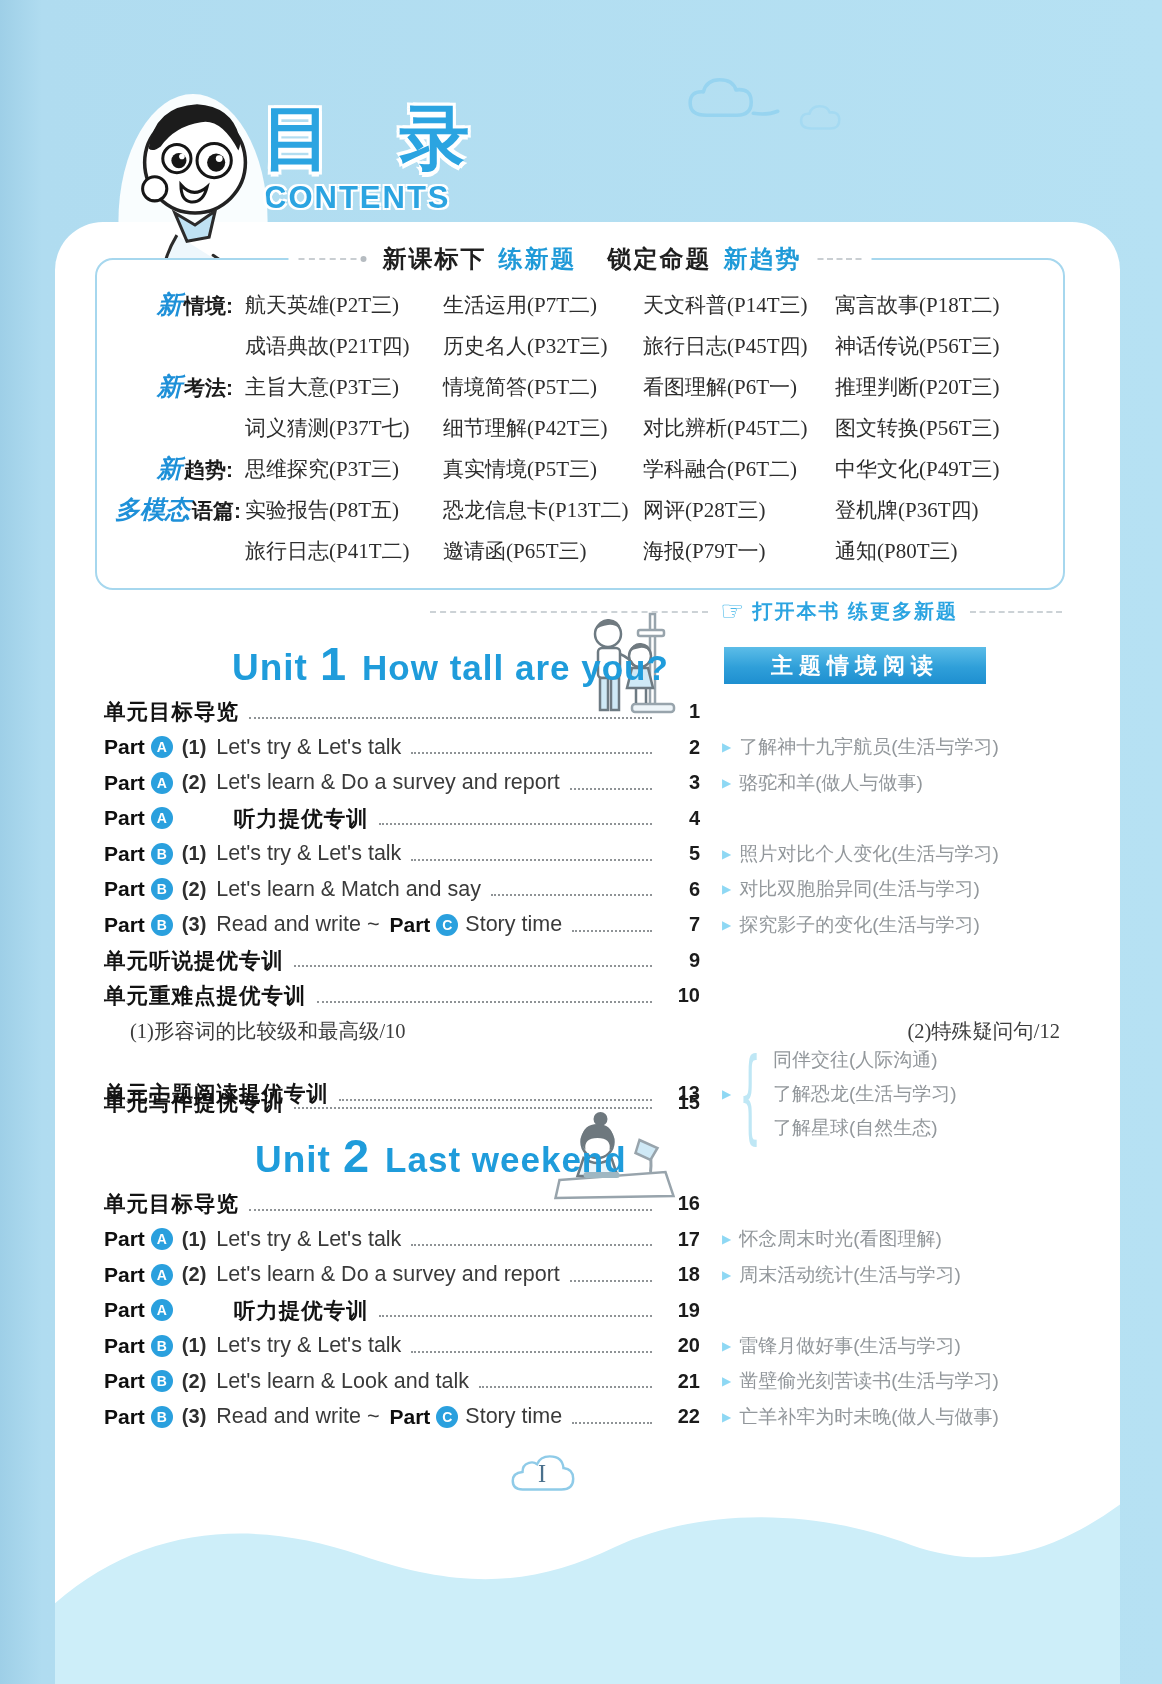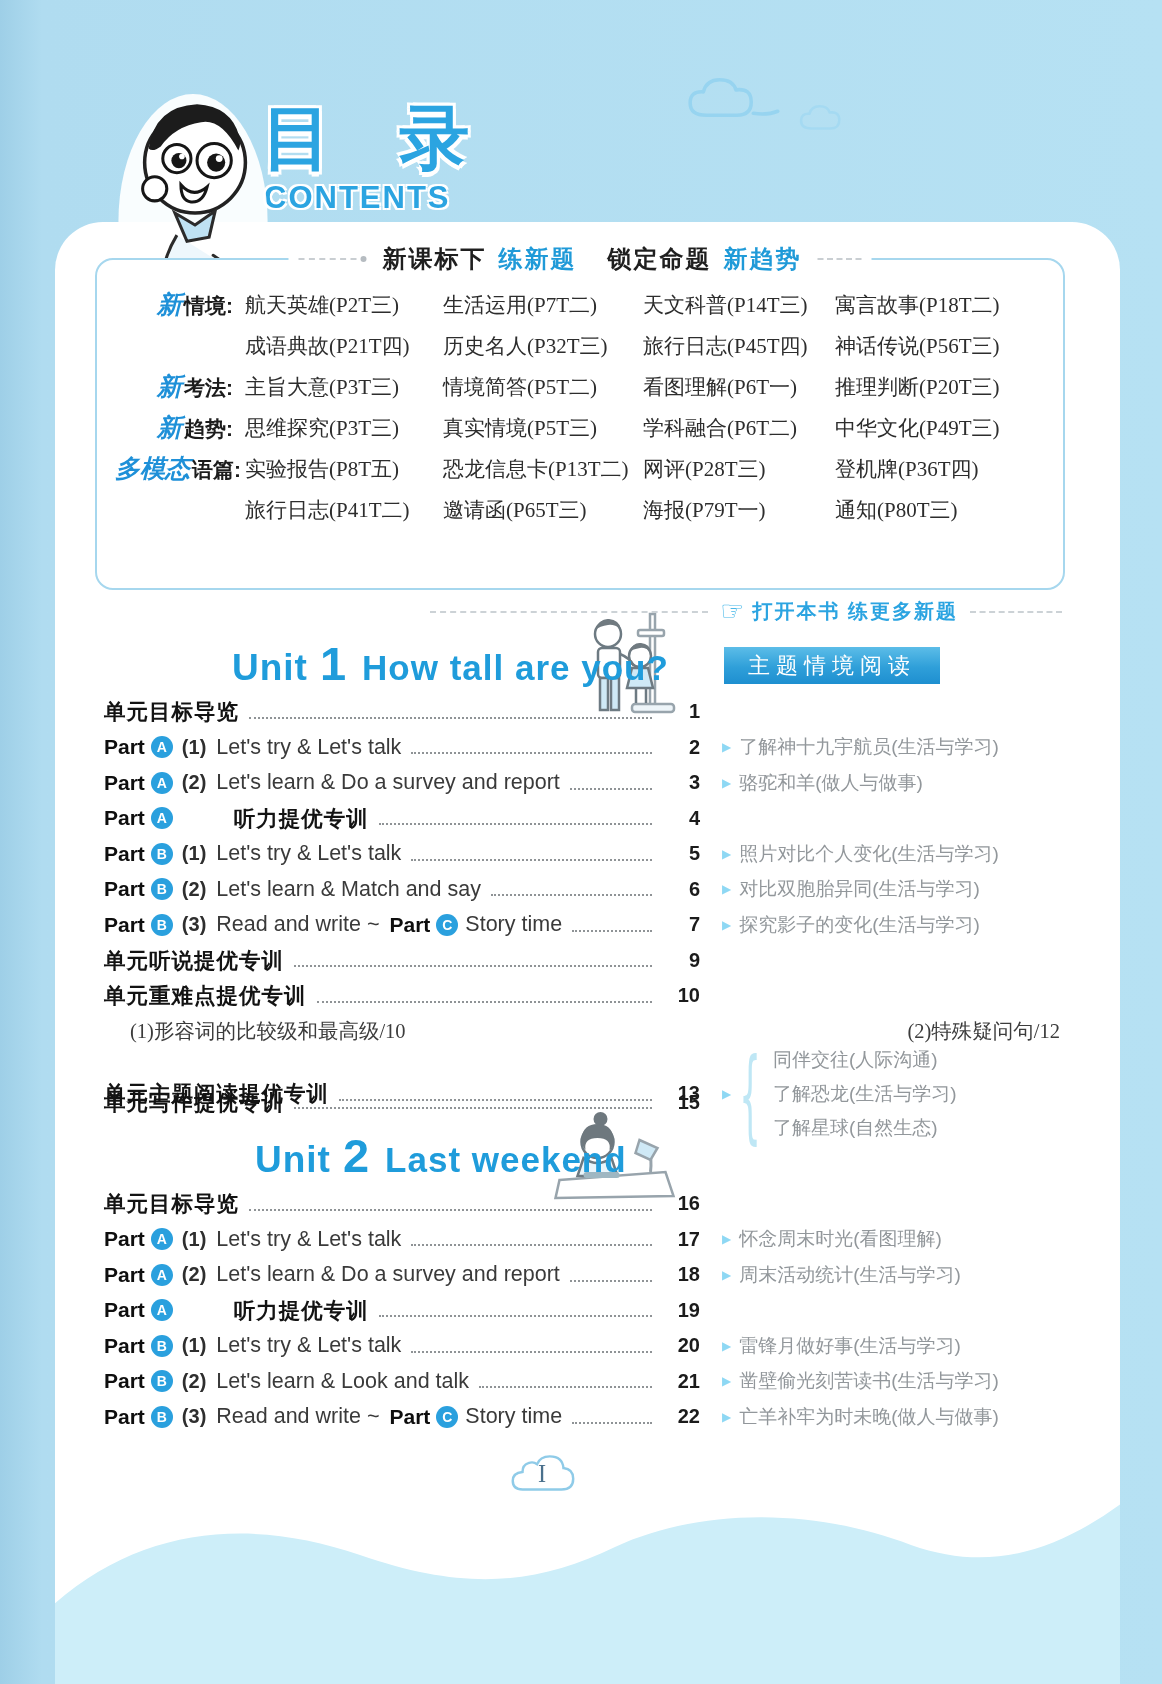--- a/index.html
+++ b/index.html
@@ -42,24 +42,24 @@
   .fn-dash.left{flex:1;margin-right:12px;}
   .fn-dash.right{width:92px;margin-left:12px;}
   .fn-hand{color:#49b8e8;font-size:27px;margin-right:8px;line-height:1;}
   .fn-text{color:#2ba4e1;font-size:20px;font-weight:700;letter-spacing:2px;white-space:nowrap;}
   
   .unit-head{position:absolute;display:flex;align-items:baseline;color:#1f9cdb;z-index:6;white-space:nowrap;}
   .unit-name{font-size:37px;font-weight:800;letter-spacing:1px;}
   .unit-num{font-size:47px;font-weight:800;margin:0 16px 0 12px;}
   .unit-title{font-size:35px;font-weight:800;letter-spacing:1px;}
   .unit-illu{position:absolute;z-index:5;}
-  .banner{position:absolute;left:724px;top:647px;width:216px;height:37px;z-index:6;
+  .banner{position:absolute;left:724px;top:647px;width:262px;height:37px;z-index:6;
       background:linear-gradient(180deg,#5cbde8 0%,#2f9fd9 55%,#1e8fd0 100%);
       display:flex;align-items:center;justify-content:center;color:#fff;font-size:22px;
-      font-weight:400;letter-spacing:6px;}
+      font-weight:700;letter-spacing:6px;}
   
   .toc{position:absolute;left:104px;width:956px;z-index:6;}
   .toc-row{display:grid;grid-template-columns:556px 40px 1fr;height:35.5px;align-items:center;}
   .toc-main{display:flex;align-items:center;height:100%;overflow:visible;white-space:nowrap;}
   .toc-leader{flex:1;height:0;border-bottom:2.2px dotted #8f9396;margin:12px 8px 0 10px;align-self:center;}
   .toc-page{font-size:20px;font-weight:700;color:#1b1b1b;text-align:right;}
   .toc-note{padding-left:22px;display:flex;align-items:center;color:#92979b;font-size:19px;white-space:nowrap;overflow:visible;}
   .note-tri{color:#8ed8f4;font-size:12px;margin-right:8px;}
   .note-text{color:#92979b;}
   .seg-cn{font-weight:800;font-size:21.5px;color:#131313;letter-spacing:1px;}
@@ -146,20 +146,27 @@
           <div class="hl-item">神话传说(P56T三)</div>
         </div>
         <div class="hlrow">
           <div class="hl-label"><span class="accent">新</span><span>考法:</span></div>
           <div class="hl-item">主旨大意(P3T三)</div>
           <div class="hl-item">情境简答(P5T二)</div>
           <div class="hl-item">看图理解(P6T一)</div>
           <div class="hl-item">推理判断(P20T三)</div>
         </div>
         <div class="hlrow">
+          <div class="hl-label"></div>
+          <div class="hl-item">词义猜测(P37T七)</div>
+          <div class="hl-item">细节理解(P42T三)</div>
+          <div class="hl-item">对比辨析(P45T二)</div>
+          <div class="hl-item">图文转换(P56T三)</div>
+        </div>
+        <div class="hlrow">
           <div class="hl-label"><span class="accent">新</span><span>趋势:</span></div>
           <div class="hl-item">思维探究(P3T三)</div>
           <div class="hl-item">真实情境(P5T三)</div>
           <div class="hl-item">学科融合(P6T二)</div>
           <div class="hl-item">中华文化(P49T三)</div>
         </div>
         <div class="hlrow">
           <div class="hl-label"><span class="accent">多模态</span><span>语篇:</span></div>
           <div class="hl-item">实验报告(P8T五)</div>
           <div class="hl-item">恐龙信息卡(P13T二)</div>

